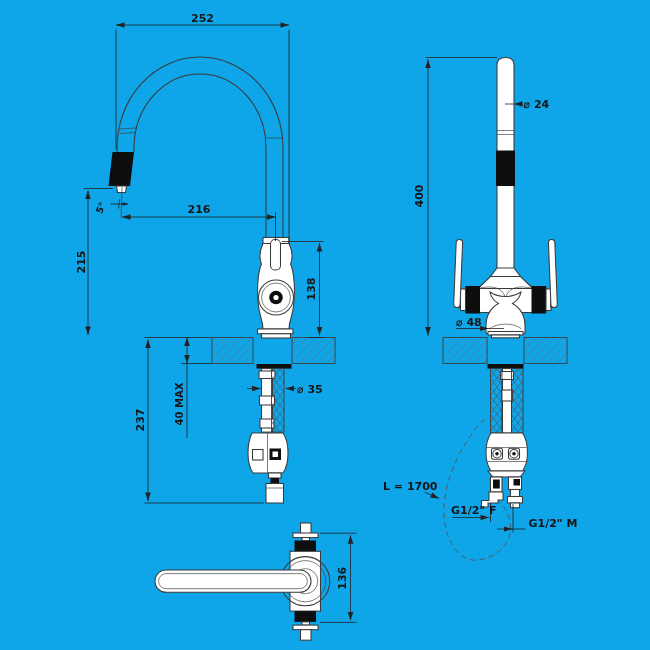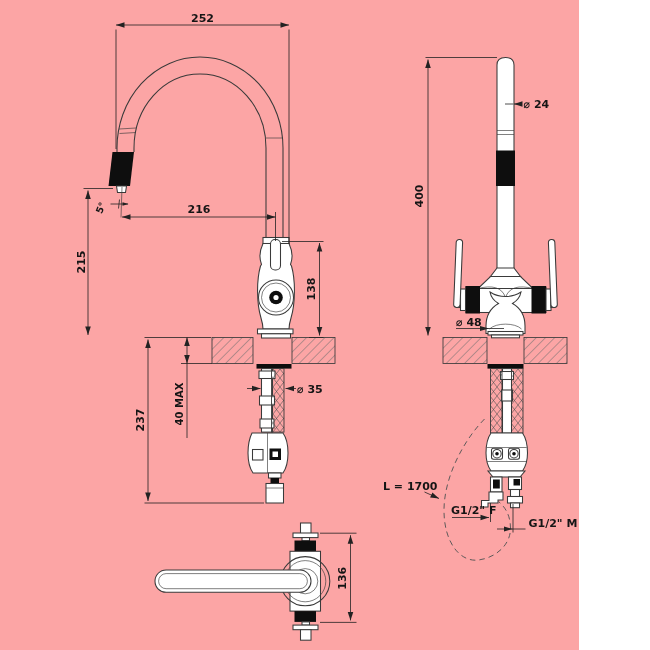--- a/index.html
+++ b/index.html
@@ -1,16 +1,16 @@
 <!DOCTYPE html>
 <html><head>
 <meta charset="utf-8">
 <style>
   html,body { margin:0; padding:0; background:#ffffff; }
-  .page { width:579px; height:650px; background:#fca5a5; position:relative; overflow:hidden; }
+  .page { width:650px; height:650px; background:#0ea5e9; position:relative; overflow:hidden; }
   svg { display:block; }
   
   .o  { fill:#ffffff; stroke:#3a3a3a; stroke-width:1.05; }
   
   .s  { fill:none; stroke:#3a3a3a; stroke-width:1.05; }
   
   .t  { fill:none; stroke:#3a3a3a; stroke-width:0.65; }
   
   .b  { fill:#0e0e0e; stroke:none; }
   

